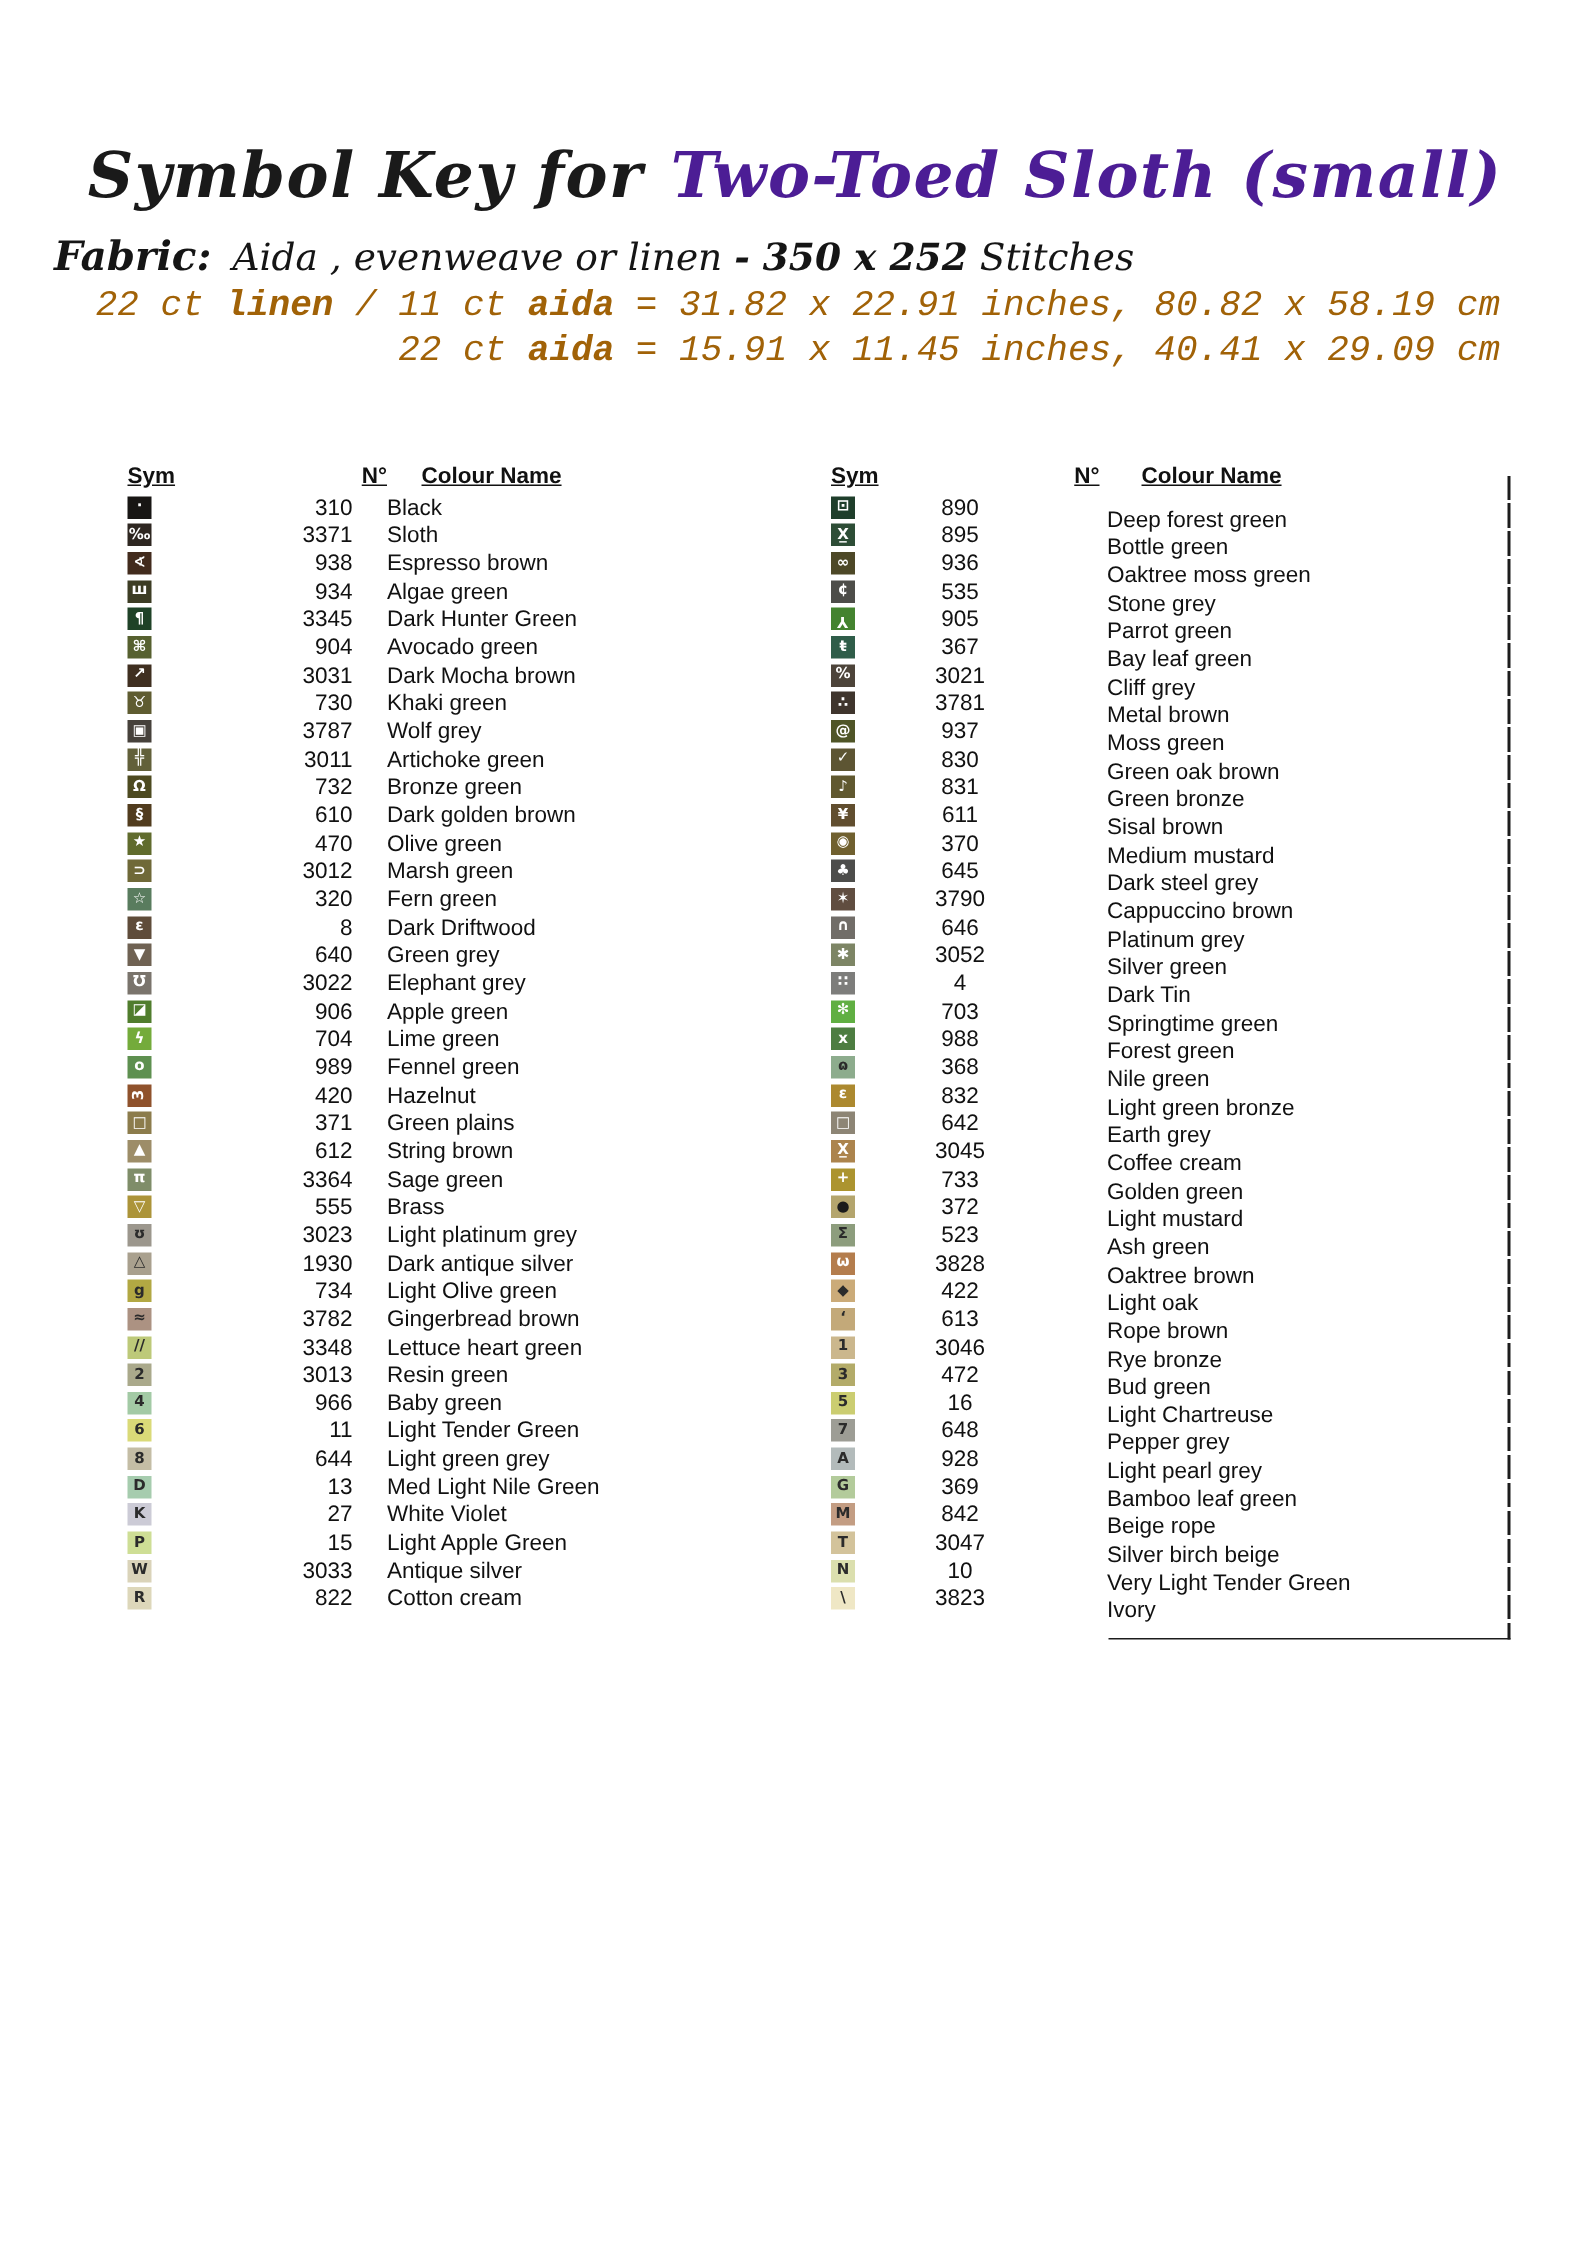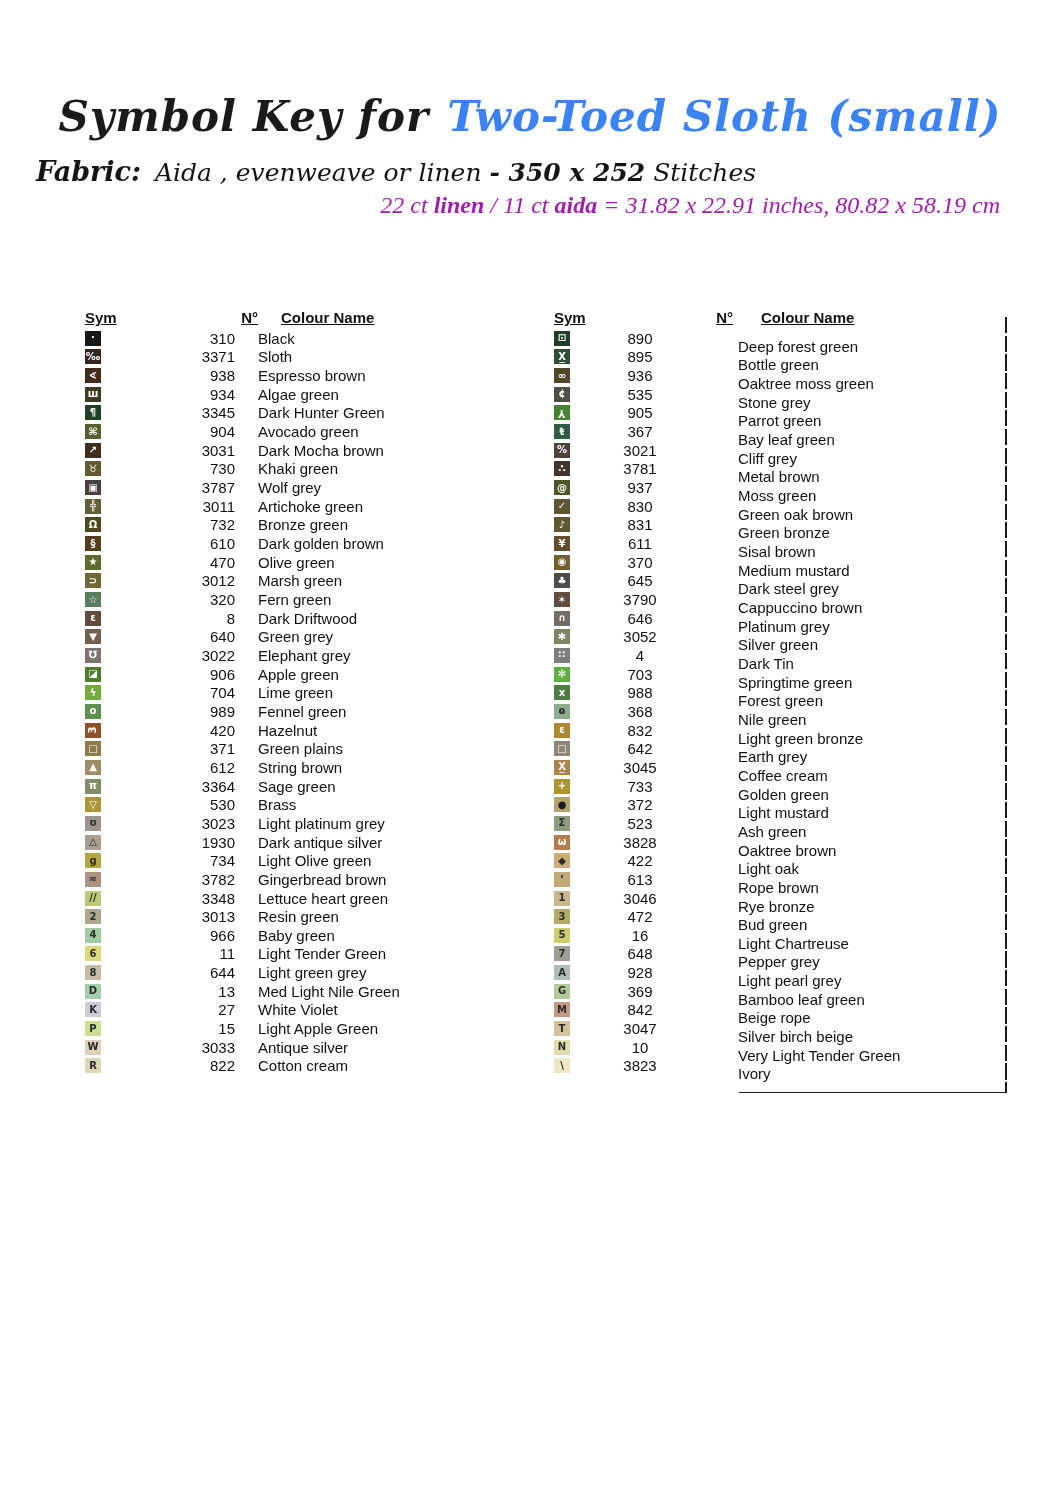--- a/index.html
+++ b/index.html
@@ -26,22 +26,22 @@
   .fabric-line{
     position:absolute; left:36px; top:156px; width:990px;
     font-family:"DejaVu Serif", serif; font-style:italic;
     font-size:25px; white-space:nowrap; color:#151515;
   }
   .fabric-line .f-label{font-weight:bold; font-size:27px; padding-right:14px;}
   .fabric-line b{font-weight:bold;}
   .size-lines{
     position:absolute; right:60px; top:190px; width:960px;
     text-align:right;
-    font-family:Liberation Serif, serif; font-style:italic;
-    font-size:24px; color:#a21caf;
+    font-family:Liberation Mono, monospace; font-style:italic;
+    font-size:24px; color:#a16207;
   }
   .size-line{white-space:nowrap; line-height:30px;}
   .size-line b{font-weight:bold;}
   
   .key-table{position:absolute; top:309px;}
   .key-table.left{left:85px;}
   .key-table.right{left:554px;}
   .kt-header{display:flex; font-size:15px; font-weight:bold; height:20px;}
   .kt-header .h-sym{width:23px; text-decoration:underline;}
   .kt-header .h-num{width:150px; text-align:right;}
@@ -71,29 +71,30 @@
   }
   .h-rule{
     position:absolute; left:739px; top:1092px; width:268px; height:0;
     border-top:1.5px solid #1c1c1c;
   }
 </style>
 </head>
 <body>
 
 <div class="title">
-  <span class="t-black">Symbol Key for</span><span class="t-red" style="color: #3b82f6;">Two-Toed Sloth (small)</span>
+  <span class="t-black">Symbol Key for</span><span class="t-red" style="color: #4c1d95;">Two-Toed Sloth (small)</span>
 </div>
 
 <div class="fabric-line">
   <span class="f-label">Fabric:</span><span>Aida , evenweave or  linen </span><b>- 350 x 252</b><span> Stitches</span>
 </div>
 
 <div class="size-lines" id="size-lines">
     <div class="size-line"><span>22 ct </span><b>linen</b><span> / 11 ct </span><b>aida</b><span> = 31.82 x 22.91 inches, 80.82 x 58.19 cm</span></div>
+    <div class="size-line"><span>22 ct </span><b>aida</b><span> = 15.91 x 11.45 inches, 40.41 x 29.09 cm</span></div>
   </div>
 
 <div class="key-table left" id="table-left">
   <div class="kt-header">
     <div class="h-sym">Sym</div>
     <div class="h-num"><span>N°</span></div>
     <div class="h-name"><span>Colour Name</span></div>
   </div>
   <div class="kt-body" id="left-body">
       <div class="kt-row">
@@ -268,21 +269,21 @@
         <div class="sym-box" style="background: rgb(127, 141, 105); color: rgb(255, 255, 255);">
           <span class="glyph">π</span>
         </div>
         <div class="cell-num">3364</div>
         <div class="cell-name">Sage green</div>
       </div>
       <div class="kt-row">
         <div class="sym-box" style="background: rgb(172, 148, 57); color: rgb(255, 255, 255);">
           <span class="glyph">▽</span>
         </div>
-        <div class="cell-num">530</div>
+        <div class="cell-num">555</div>
         <div class="cell-name">Brass</div>
       </div>
       <div class="kt-row">
         <div class="sym-box" style="background: rgb(156, 151, 141); color: rgb(43, 43, 43);">
           <span class="glyph">ʊ</span>
         </div>
         <div class="cell-num">3023</div>
         <div class="cell-name">Light platinum grey</div>
       </div>
       <div class="kt-row">

